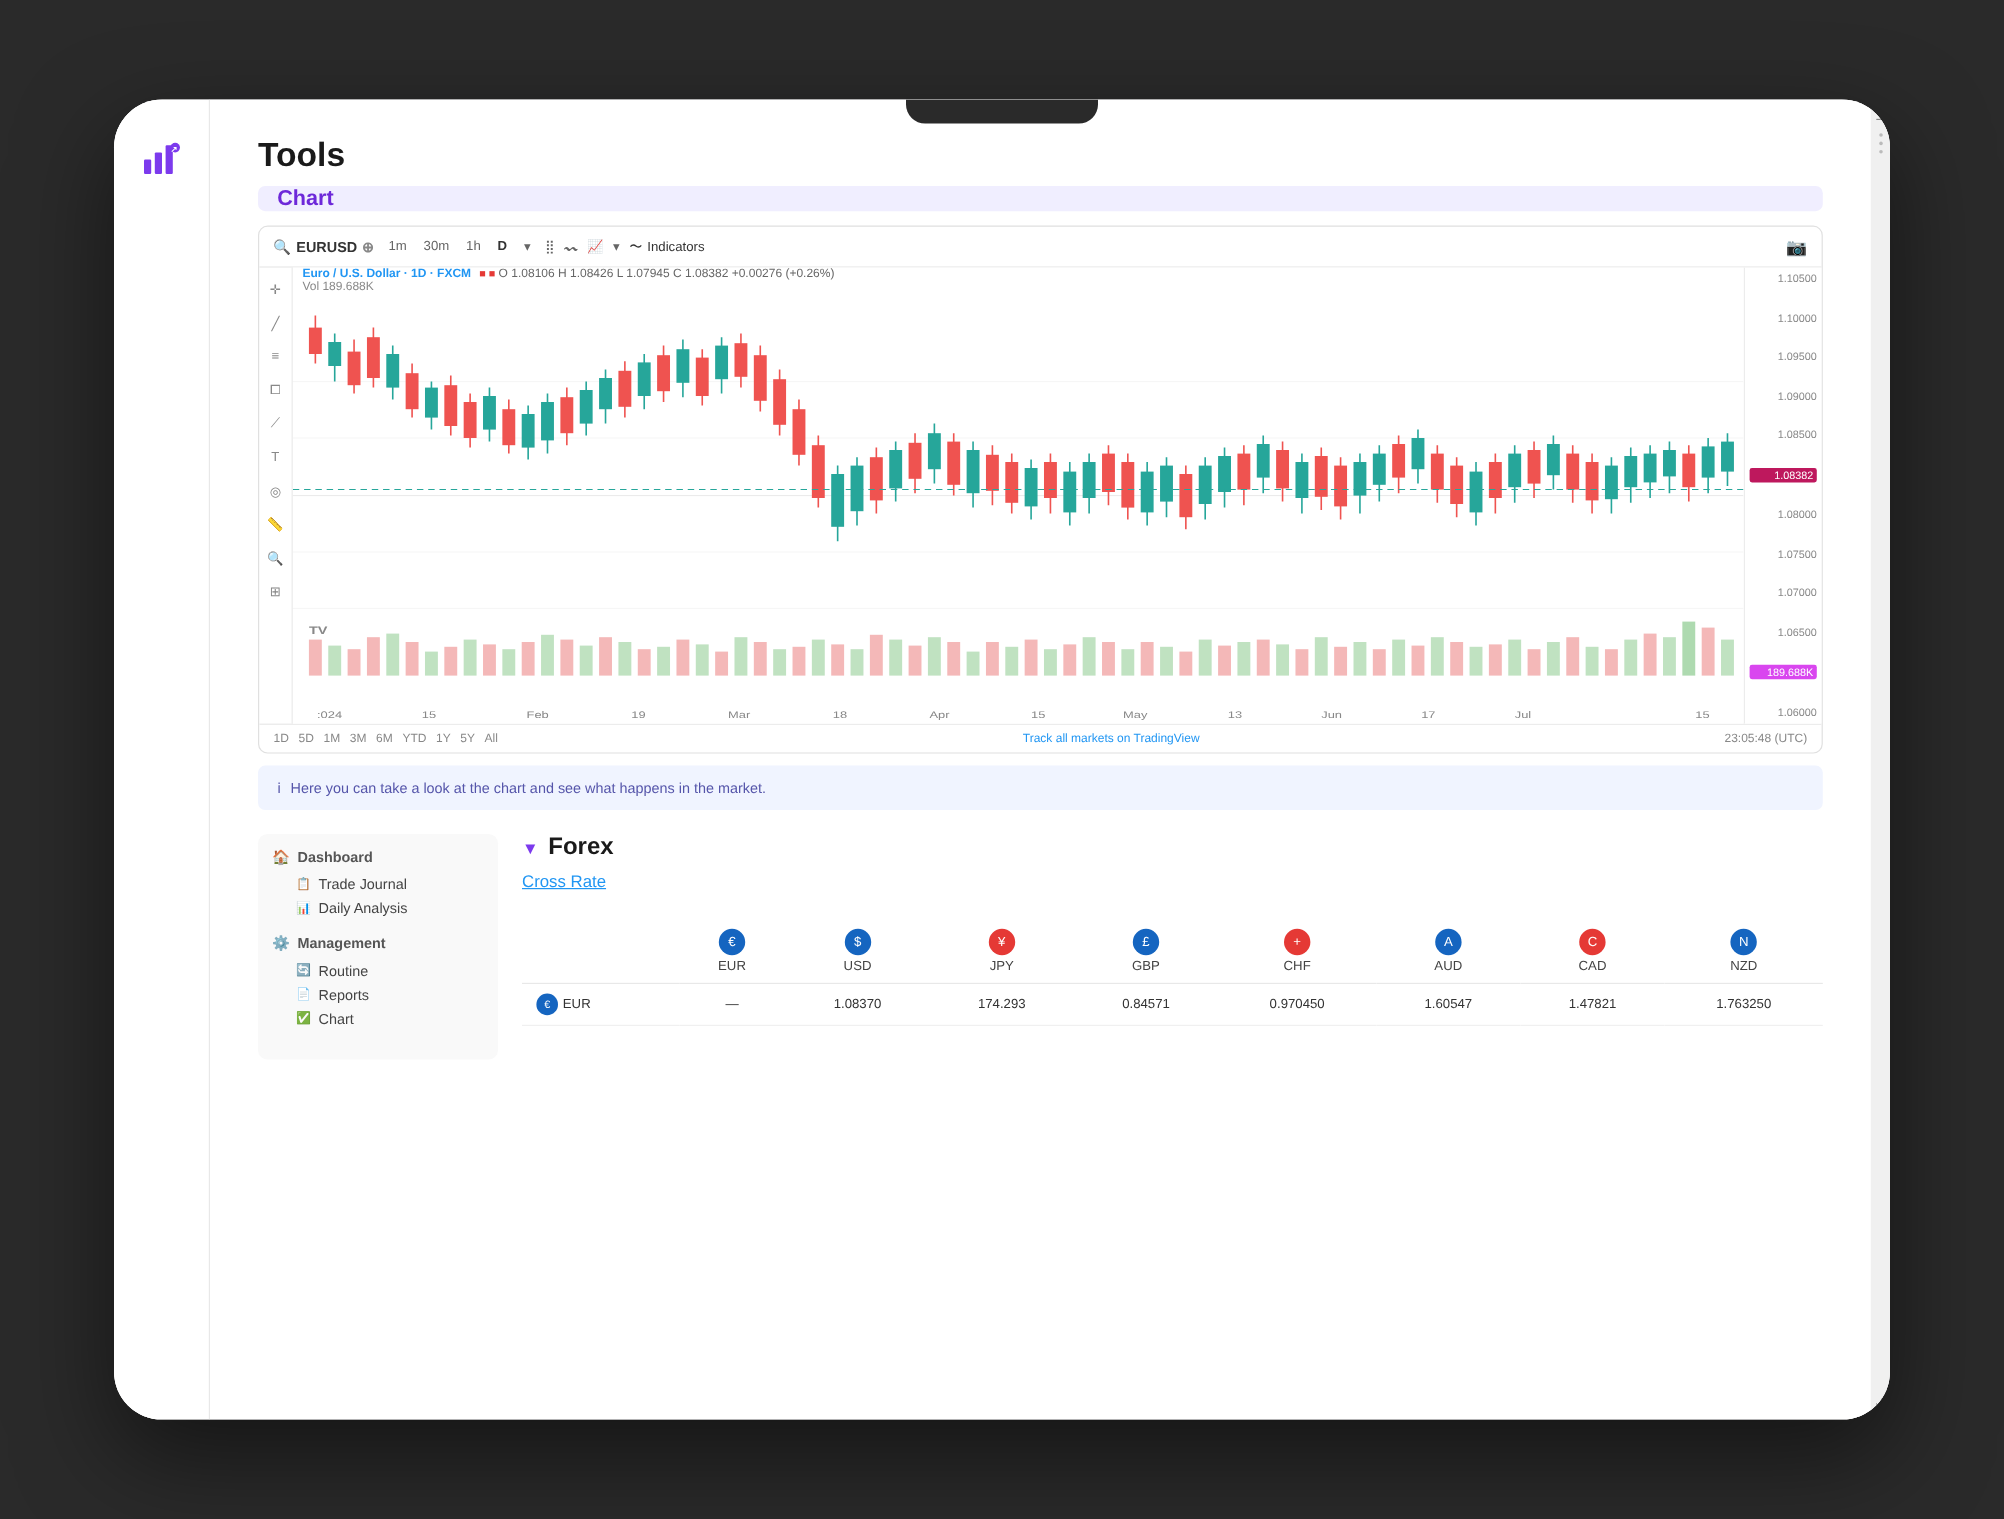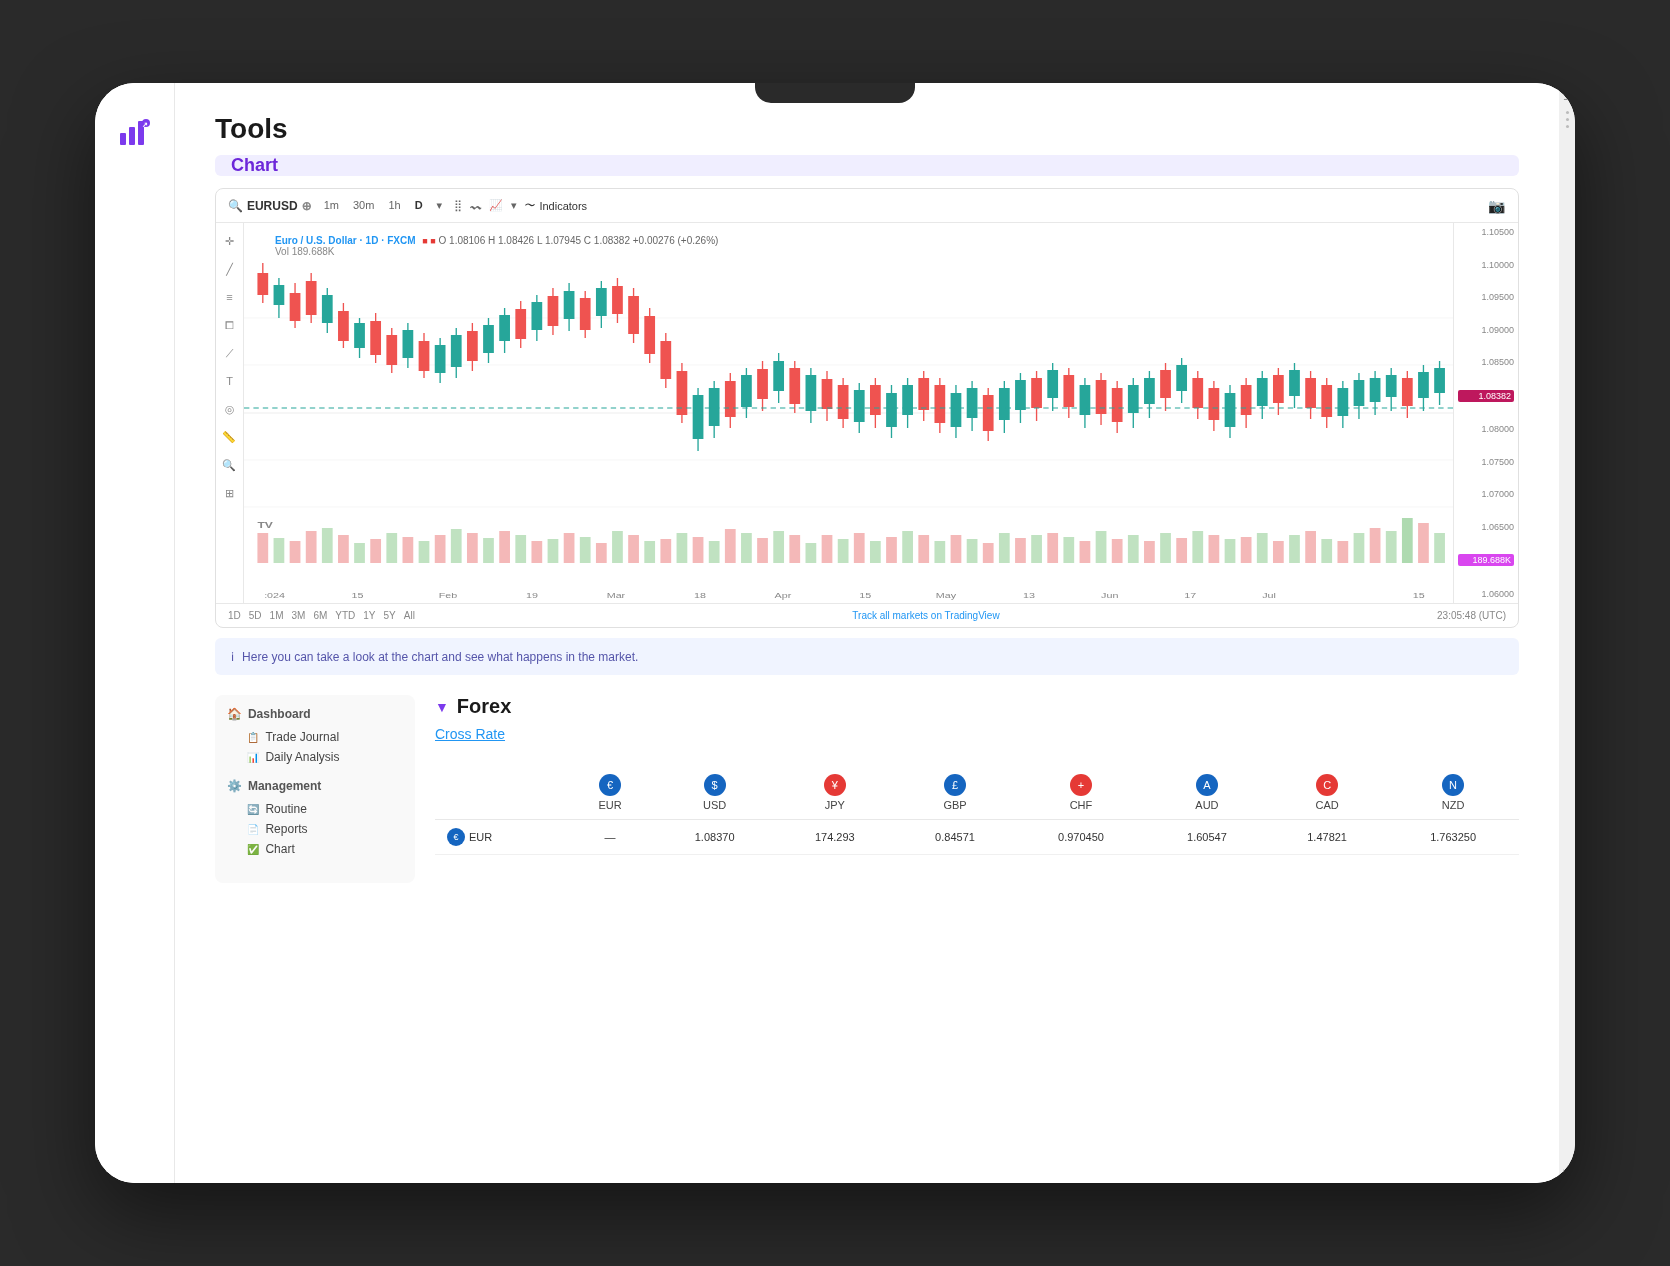--- a/index.html
+++ b/index.html
@@ -166,26 +166,25 @@
       justify-content: center;
     }
     .chart-canvas {
       flex: 1;
       position: relative;
       overflow: hidden;
       background: #fff;
     }
     .chart-info-bar {
       position: absolute;
-      top: 12px;
+      top: 0;
       left: 8px;
       font-size: 10px;
       color: #444;
       z-index: 2;
-      margin-left: 23px;
     }
     .chart-info-bar .pair-name {
       font-weight: 600;
       color: #2196f3;
     }
     .chart-info-bar .ohlc {
       color: #666;
     }
     .chart-price-axis {
       width: 65px;

